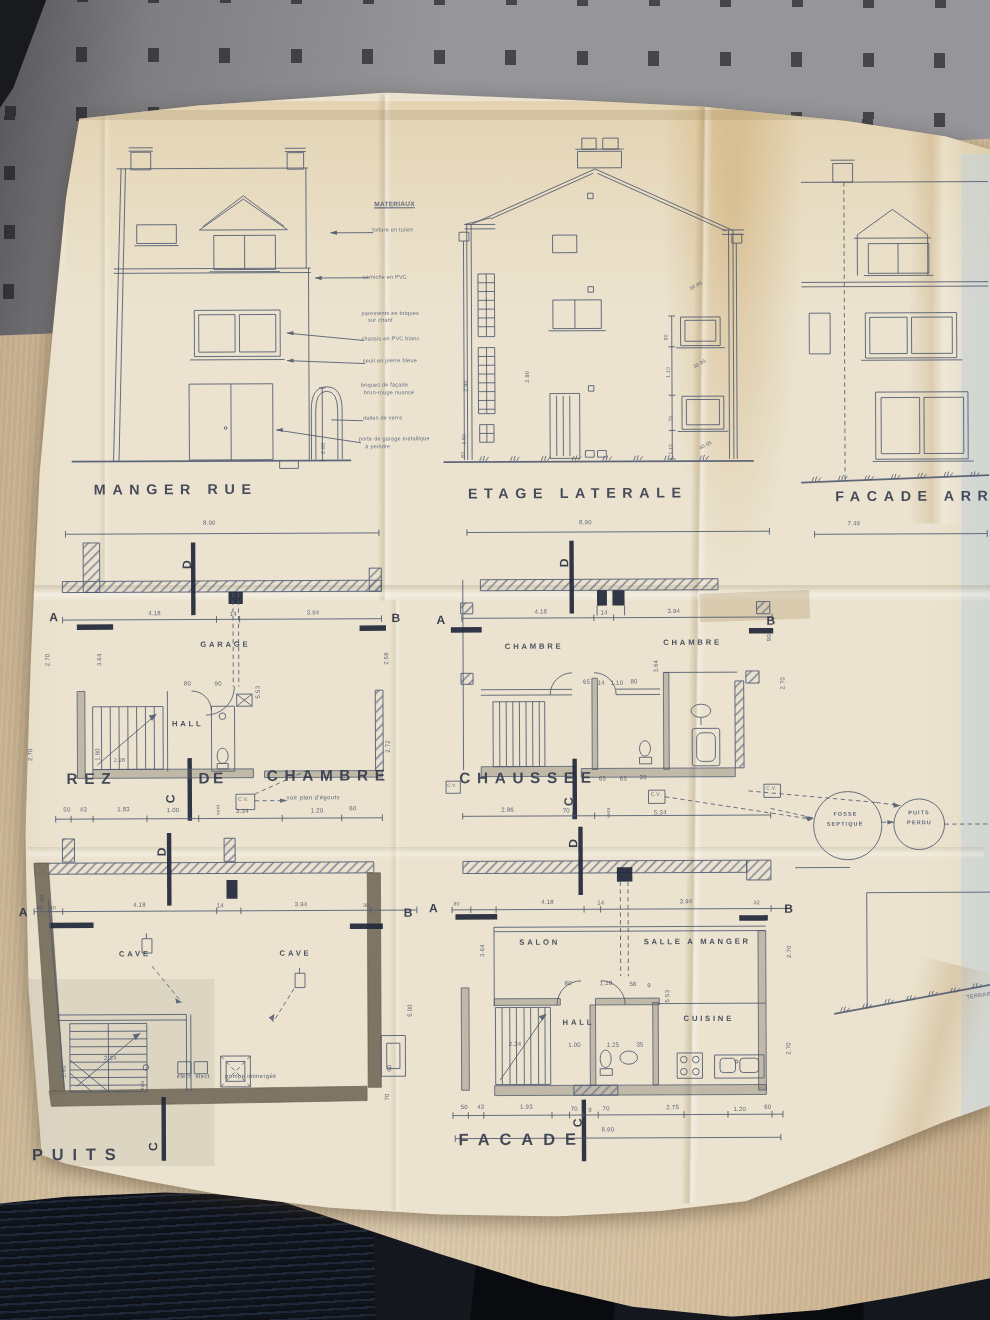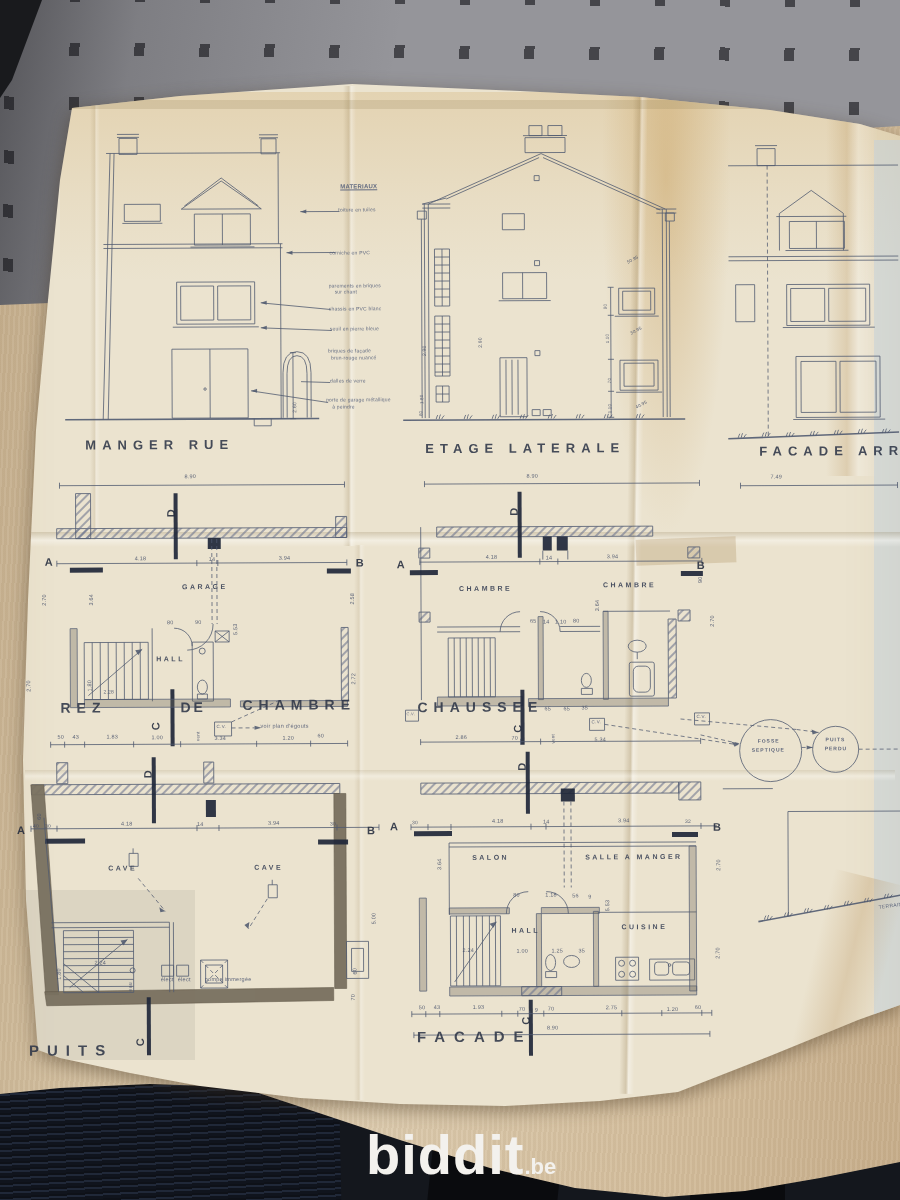--- a/index.html
+++ b/index.html
@@ -554,14 +554,13 @@
       <span style="left: 479px; top: 348px; font-size: 5px; font-weight: 400; letter-spacing: 0.2px; color: rgb(70, 80, 106); transform: rotate(-90deg);">2.90</span>
       <span style="left: 605px; top: 310px; font-size: 4.5px; font-weight: 400; letter-spacing: 0.2px; color: rgb(70, 80, 106); transform: rotate(-90deg);">90</span>
       <span style="left: 607px; top: 344px; font-size: 4.5px; font-weight: 400; letter-spacing: 0.2px; color: rgb(70, 80, 106); transform: rotate(-90deg);">1.10</span>
       <span style="left: 609px; top: 384px; font-size: 4.5px; font-weight: 400; letter-spacing: 0.2px; color: rgb(70, 80, 106); transform: rotate(-90deg);">70</span>
       <span style="left: 609px; top: 414px; font-size: 4.5px; font-weight: 400; letter-spacing: 0.2px; color: rgb(70, 80, 106); transform: rotate(-90deg);">1.10</span>
       <span style="left: 628px; top: 262px; font-size: 4.5px; font-weight: 400; letter-spacing: 0.2px; color: rgb(70, 80, 106); transform: rotate(-28deg);">50.95</span>
       <span style="left: 631px; top: 333px; font-size: 4.5px; font-weight: 400; letter-spacing: 0.2px; color: rgb(70, 80, 106); transform: rotate(-28deg);">30.95</span>
       <span style="left: 636px; top: 407px; font-size: 4.5px; font-weight: 400; letter-spacing: 0.2px; color: rgb(70, 80, 106); transform: rotate(-28deg);">40.95</span>
     </div>
 
-  <div class="biddit"><span>biddit</span><span class="be">.be</span></div>
 </div>
 
 </body></html>

